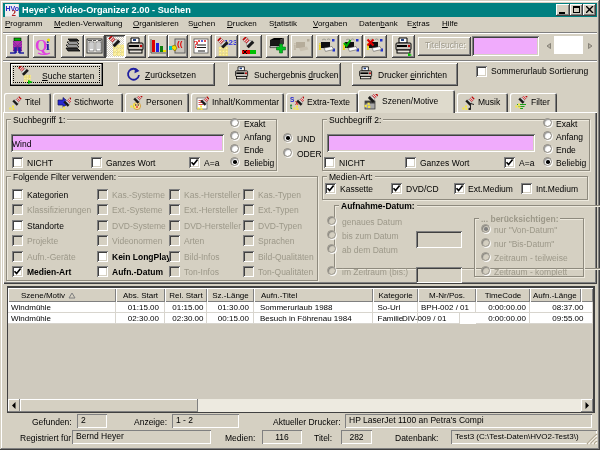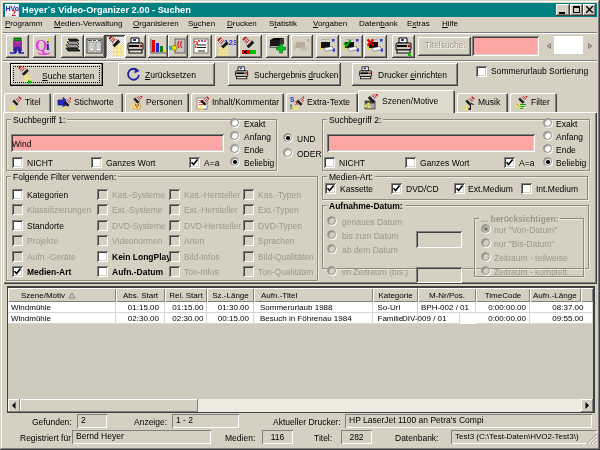--- a/index.html
+++ b/index.html
@@ -2,21 +2,21 @@
 <html><head><meta charset="utf-8"><style>
 *{margin:0;padding:0;box-sizing:border-box}
 html,body{width:600px;height:450px;overflow:hidden}
 body{font-family:"Liberation Sans",sans-serif;font-size:8.5px;color:#000;background:#D5D0C2}
 #win{position:absolute;left:0;top:0;width:600px;height:450px;background:#D5D0C2;
  box-shadow:inset -1px -1px 0 #404040,inset 1px 1px 0 #D5D0C2,inset -2px -2px 0 #808080,inset 2px 2px 0 #fff}
 .abs{position:absolute}
 .raised{box-shadow:inset -1px -1px 0 #404040,inset 1px 1px 0 #fff,inset -2px -2px 0 #808080,inset 2px 2px 0 #D5D0C2;background:#D5D0C2}
 .raised1{box-shadow:inset -1px -1px 0 #808080,inset 1px 1px 0 #fff;background:#D5D0C2}
 .sunken1{box-shadow:inset 1px 1px 0 #808080,inset -1px -1px 0 #fff;background:#D5D0C2}
-.edit{box-shadow:inset 1px 1px 0 #808080,inset -1px -1px 0 #fff,inset 2px 2px 0 #404040,inset -2px -2px 0 #D5D0C2;background:#fca5a5}
+.edit{box-shadow:inset 1px 1px 0 #808080,inset -1px -1px 0 #fff,inset 2px 2px 0 #404040,inset -2px -2px 0 #D5D0C2;background:#f0abfc}
 .group{border:1px solid #8E8A7E;box-shadow:inset 1px 1px 0 #EDE9DD,1px 1px 0 #EDE9DD}
 .glabel{position:absolute;top:-5px;background:#D5D0C2;padding:0 2px;line-height:11px;white-space:nowrap}
 .dis{color:#9C9889}
 .cb{position:absolute;width:11px;height:11px;background:#fff;box-shadow:inset 1px 1px 0 #808080,inset -1px -1px 0 #fff,inset 2px 2px 0 #404040,inset -2px -2px 0 #D5D0C2}
 .cb.d{background:#D5D0C2}
 .rb{position:absolute;width:9px;height:9px;border-radius:50%;background:#fff;border:1px solid #868278;box-shadow:inset 1px 1px 1px rgba(80,80,80,.6),1px 1px 0 rgba(255,255,255,.9)}
 .rb.d{background:#D5D0C2;border-color:#98948A}
 .rdot{position:absolute;left:2.2px;top:2.2px;width:3.6px;height:3.6px;border-radius:50%;background:#000}
 .rdot.d{background:#808080}
 .lbl{position:absolute;white-space:nowrap;line-height:12px}
@@ -503,21 +503,21 @@
     <span class="lbl" style="left:406px;top:183px">DVD/CD</span>
  <div class="cb" style="left:454px;top:183px">
       <svg style="position:absolute;left:1px;top:1px" width="9" height="9">
         <path d="M1.5 4.2 L3.6 6.6 L7.6 1.6" stroke="#000" stroke-width="1.6" fill="none"></path>
       </svg>
     </div>
     <span class="lbl" style="left:468px;top:183px">Ext.Medium</span>
  <div class="cb" style="left:521px;top:183px"></div>
     <span class="lbl" style="left:536px;top:183px">Int.Medium</span>
 
-<div class="abs group" style="left:322px;top:205px;width:267px;height:64px">
+<div class="abs group" style="left:334px;top:205px;width:267px;height:64px">
  <span class="glabel" style="left:4px;font-weight:bold">Aufnahme-Datum:</span>
     </div>
  <div class="rb d" style="left:327px;top:216px"></div>
     <span class="lbl dis" style="left:342px;top:216px">genaues Datum</span>
  <div class="rb d" style="left:327px;top:230px"></div>
     <span class="lbl dis" style="left:342px;top:230px">bis zum Datum</span>
  <div class="rb d" style="left:327px;top:244px"></div>
     <span class="lbl dis" style="left:342px;top:244px">ab dem Datum</span>
  <div class="rb d" style="left:327px;top:266px"></div>
     <span class="lbl dis" style="left:342px;top:266px">im Zeitraum (bis:)</span>
@@ -618,21 +618,21 @@
       </div>
  <span class="abs" style="left:270px;top:3px">Aktueller Drucker:</span>
  <div class="abs sunken1" style="left:342px;top:0px;width:247px;height:14px">
         <span class="abs" style="left:4px;top:1px">HP LaserJet 1100 an Petra's Compi</span>
       </div>
  <span class="abs" style="left:17px;top:19px">Registriert für</span>
  <div class="abs sunken1" style="left:69px;top:16px;width:139px;height:14px">
         <span class="abs" style="left:4px;top:1px">Bernd Heyer</span>
       </div>
  <span class="abs" style="left:222px;top:19px">Medien:</span>
- <div class="abs sunken1" style="left:259px;top:16px;width:31px;height:14px;text-align:center"><span style="line-height:14px">116</span></div>
+ <div class="abs sunken1" style="left:259px;top:16px;width:40px;height:14px;text-align:center"><span style="line-height:14px">116</span></div>
  <span class="abs" style="left:311px;top:19px">Titel:</span>
  <div class="abs sunken1" style="left:338px;top:16px;width:31px;height:14px;text-align:center"><span style="line-height:14px">282</span></div>
  <span class="abs" style="left:392px;top:19px">Datenbank:</span>
  <div class="abs sunken1" style="left:448px;top:16px;width:146px;height:14px">
         <span class="abs" style="left:4px;top:1.5px;font-size:8px">Test3 (C:\Test-Daten\HVO2-Test3\)</span>
       </div>
  <svg class="abs" style="left:583px;top:19px" width="12" height="12">
         <g stroke-width="1.2">
           <path d="M11 1 L1 11" stroke="#A89E88"></path>
           <path d="M11 2.2 L2.2 11" stroke="#F2EEE4"></path>

